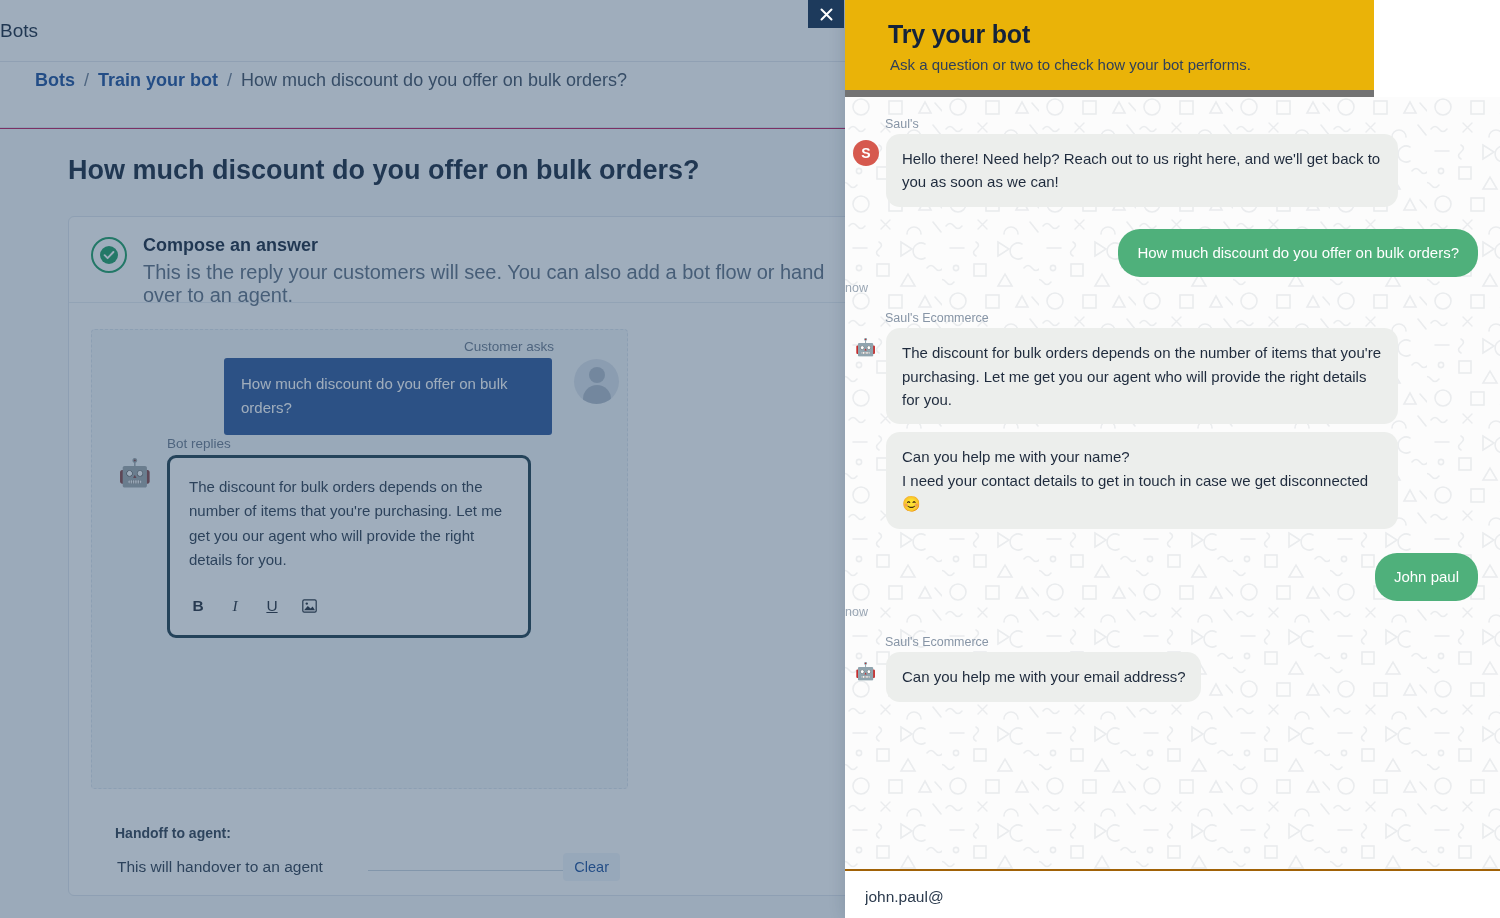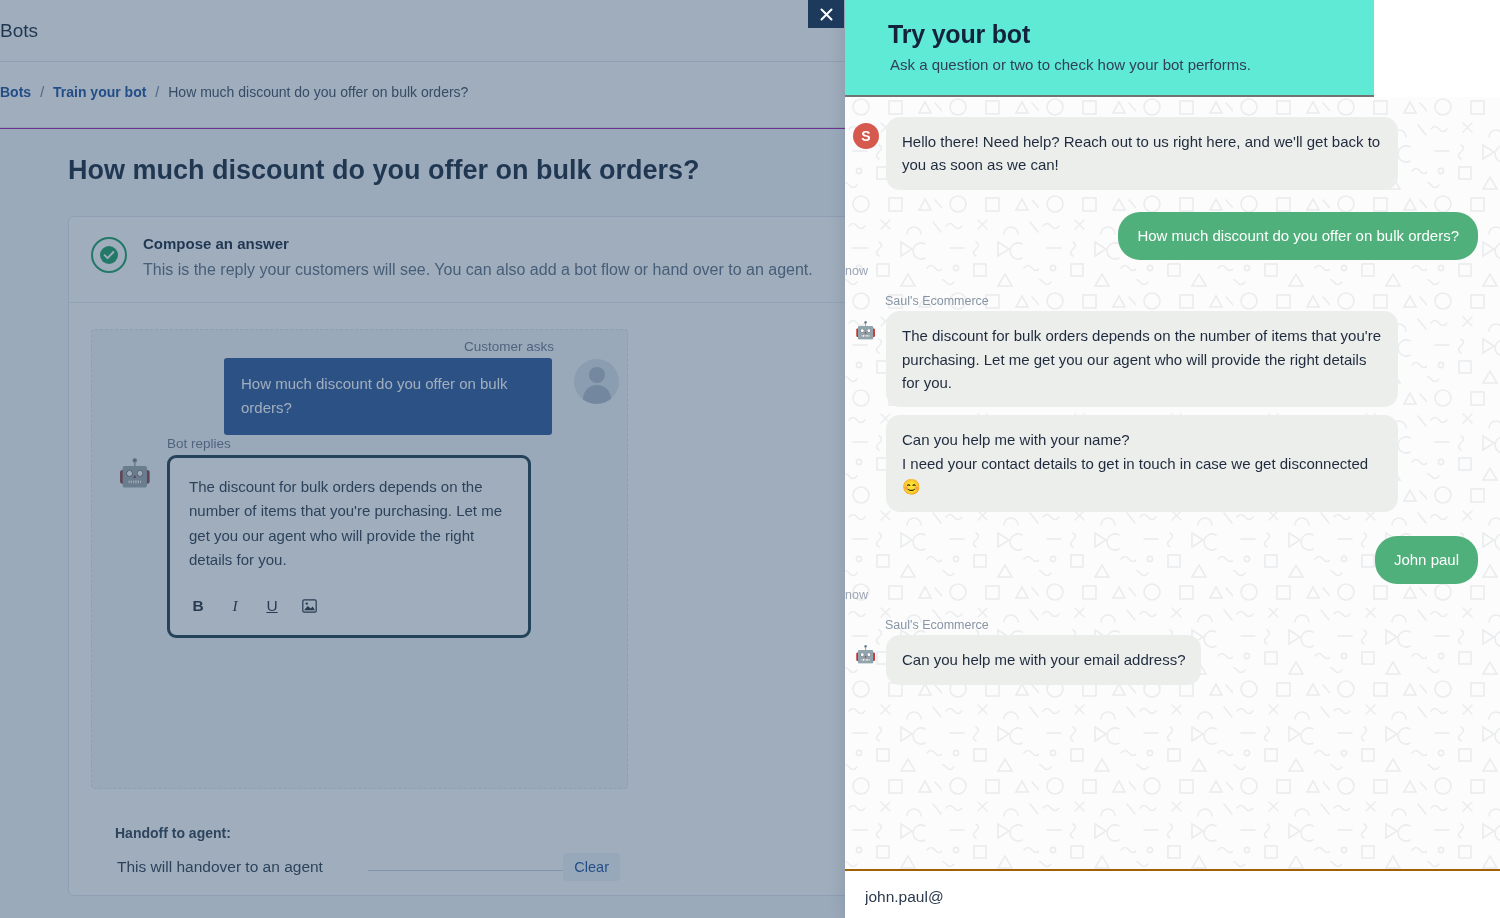--- a/index.html
+++ b/index.html
@@ -8,38 +8,38 @@
     overflow: hidden;
     font-family: "Liberation Sans", sans-serif;
     background: #ffffff;
   }
   #root { position: relative; width: 1500px; height: 918px; }
 
   
   #app-behind {
     position: absolute; left: 0; top: 0;
     width: 888px; height: 918px;
-    background: #a21caf;
+    background: #be185d;
     overflow: hidden;
   }
   .app-topbar {
     position: absolute; left: 0; top: 0; width: 845px; height: 62px;
     background: #ffffff; border-bottom: 1px solid #e3e8ee;
   }
   .app-topbar .ttl {
     position: absolute; left: 0px; top: 20px;
     font-size: 19px; color: #15253c; font-weight: 400;
   }
   .breadcrumb-bar {
     position: absolute; left: 0; top: 62px; width: 845px; height: 66px;
     background: #ffffff; border-bottom: 1px solid #e3e8ee;
   }
   .breadcrumb {
-    position: absolute; left: 0px; top: 22px;
-    font-size: 14px; color: #5a6b80; white-space: nowrap;
+    position: absolute; left: 0px; top: 8px;
+    font-size: 18px; color: #5a6b80; white-space: nowrap; padding-left: 35px;
   }
   .breadcrumb a { color: #1b4f9c; text-decoration: none; font-weight: 600; }
   .breadcrumb .sep { color: #8severity; }
   .breadcrumb .sep { color: #6b7c92; margin: 0 9px; }
   .breadcrumb .cur { color: #3d4d61; }
 
   .page-body {
     position: absolute; left: 0; top: 129px; width: 845px; height: 789px;
     background: #f7f9fb;
   }
@@ -60,25 +60,25 @@
   }
   .check-badge {
     position: absolute; left: 22px; top: 20px;
     width: 36px; height: 36px; border-radius: 50%;
     background: #ffffff; border: 2px solid #1a9e63;
     display: flex; align-items: center; justify-content: center;
   }
   .check-badge svg { display:block; }
   .card-head .h-title {
     position: absolute; left: 74px; top: 18px;
-    font-size: 15px; font-weight: 700; color: #15253c;
+    font-size: 18px; font-weight: 700; color: #15253c;
   }
   .card-head .h-sub {
     position: absolute; left: 74px; top: 44px;
-    font-size: 16px; color: #5d6e82;
+    font-size: 20px; color: #5d6e82;
   }
 
   .preview-box {
     position: absolute; left: 22px; top: 112px;
     width: 537px; height: 460px;
     background: #f4f7fa;
     border: 1px dashed #dde5ee;
     border-radius: 4px;
     text-decoration: underline;
   }
@@ -186,21 +186,21 @@
   #panel {
     position: absolute; left: 845px; top: 0;
     width: 655px; height: 918px;
     background: #ffffff;
     box-shadow: -2px 0 14px rgba(20,35,60,.13);
     overflow: hidden;
     z-index: 20;
   }
   .panel-head {
     position: absolute; left: 0; top: 0; width: 529px; height: 97px;
-    background: #5eead4; border-bottom: 2px solid #737373;
+    background: #eab308; border-bottom: 7px solid #737373;
   }
   .panel-head h1 {
     position: absolute; left: 43px; top: 20px;
     font-size: 25px; font-weight: 700; color: #14233b; letter-spacing: -0.2px;
   }
   .panel-head .sub {
     position: absolute; left: 45px; top: 56px;
     font-size: 15px; color: #30405a;
   }
 
@@ -375,20 +375,21 @@
             </g>
           </pattern>
         </defs>
         <rect width="655" height="772" fill="#fcfcfc"></rect>
         <rect width="655" height="772" fill="url(#memphis)"></rect>
       </svg>
 
       <div class="chat-scroll">
 
         <div class="msg">
+          <div class="sender">Saul's</div>
           <div class="row-in">
             <div class="av av-s">S</div>
             <div class="bub-in">Hello there! Need help? Reach out to us right here, and we'll get back to you as soon as we can!</div>
           </div>
         </div>
 
         <div class="msg">
           <div class="row-out">
             <div class="bub-out">How much discount do you offer on bulk orders?</div>
           </div>

